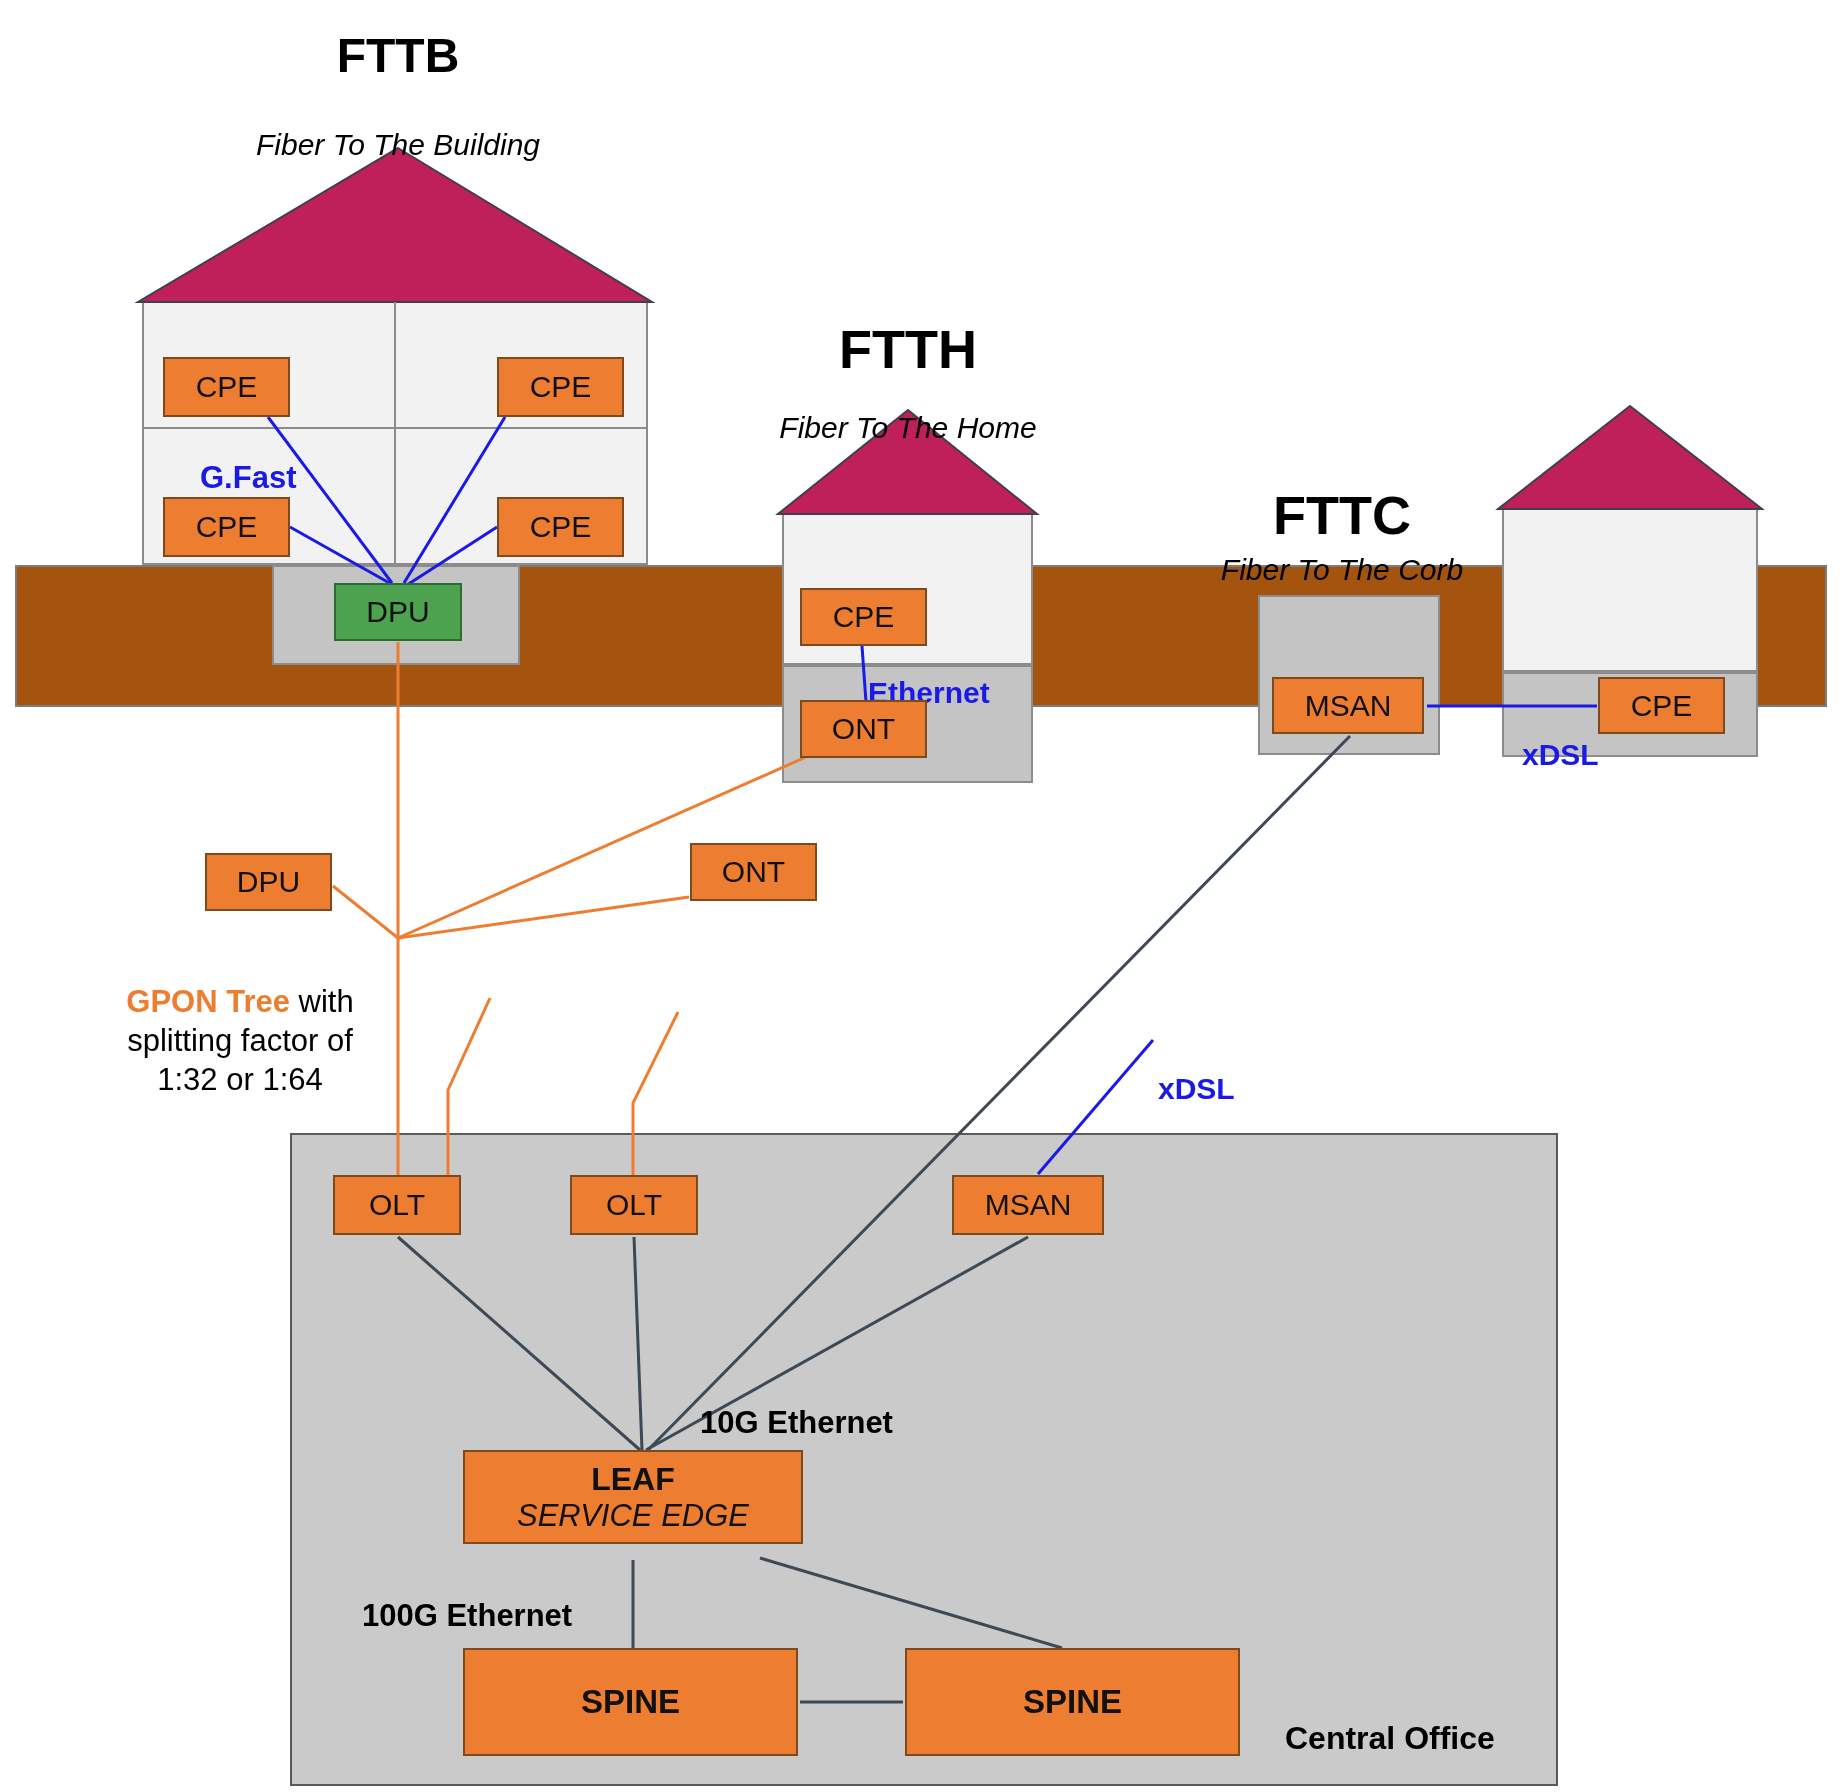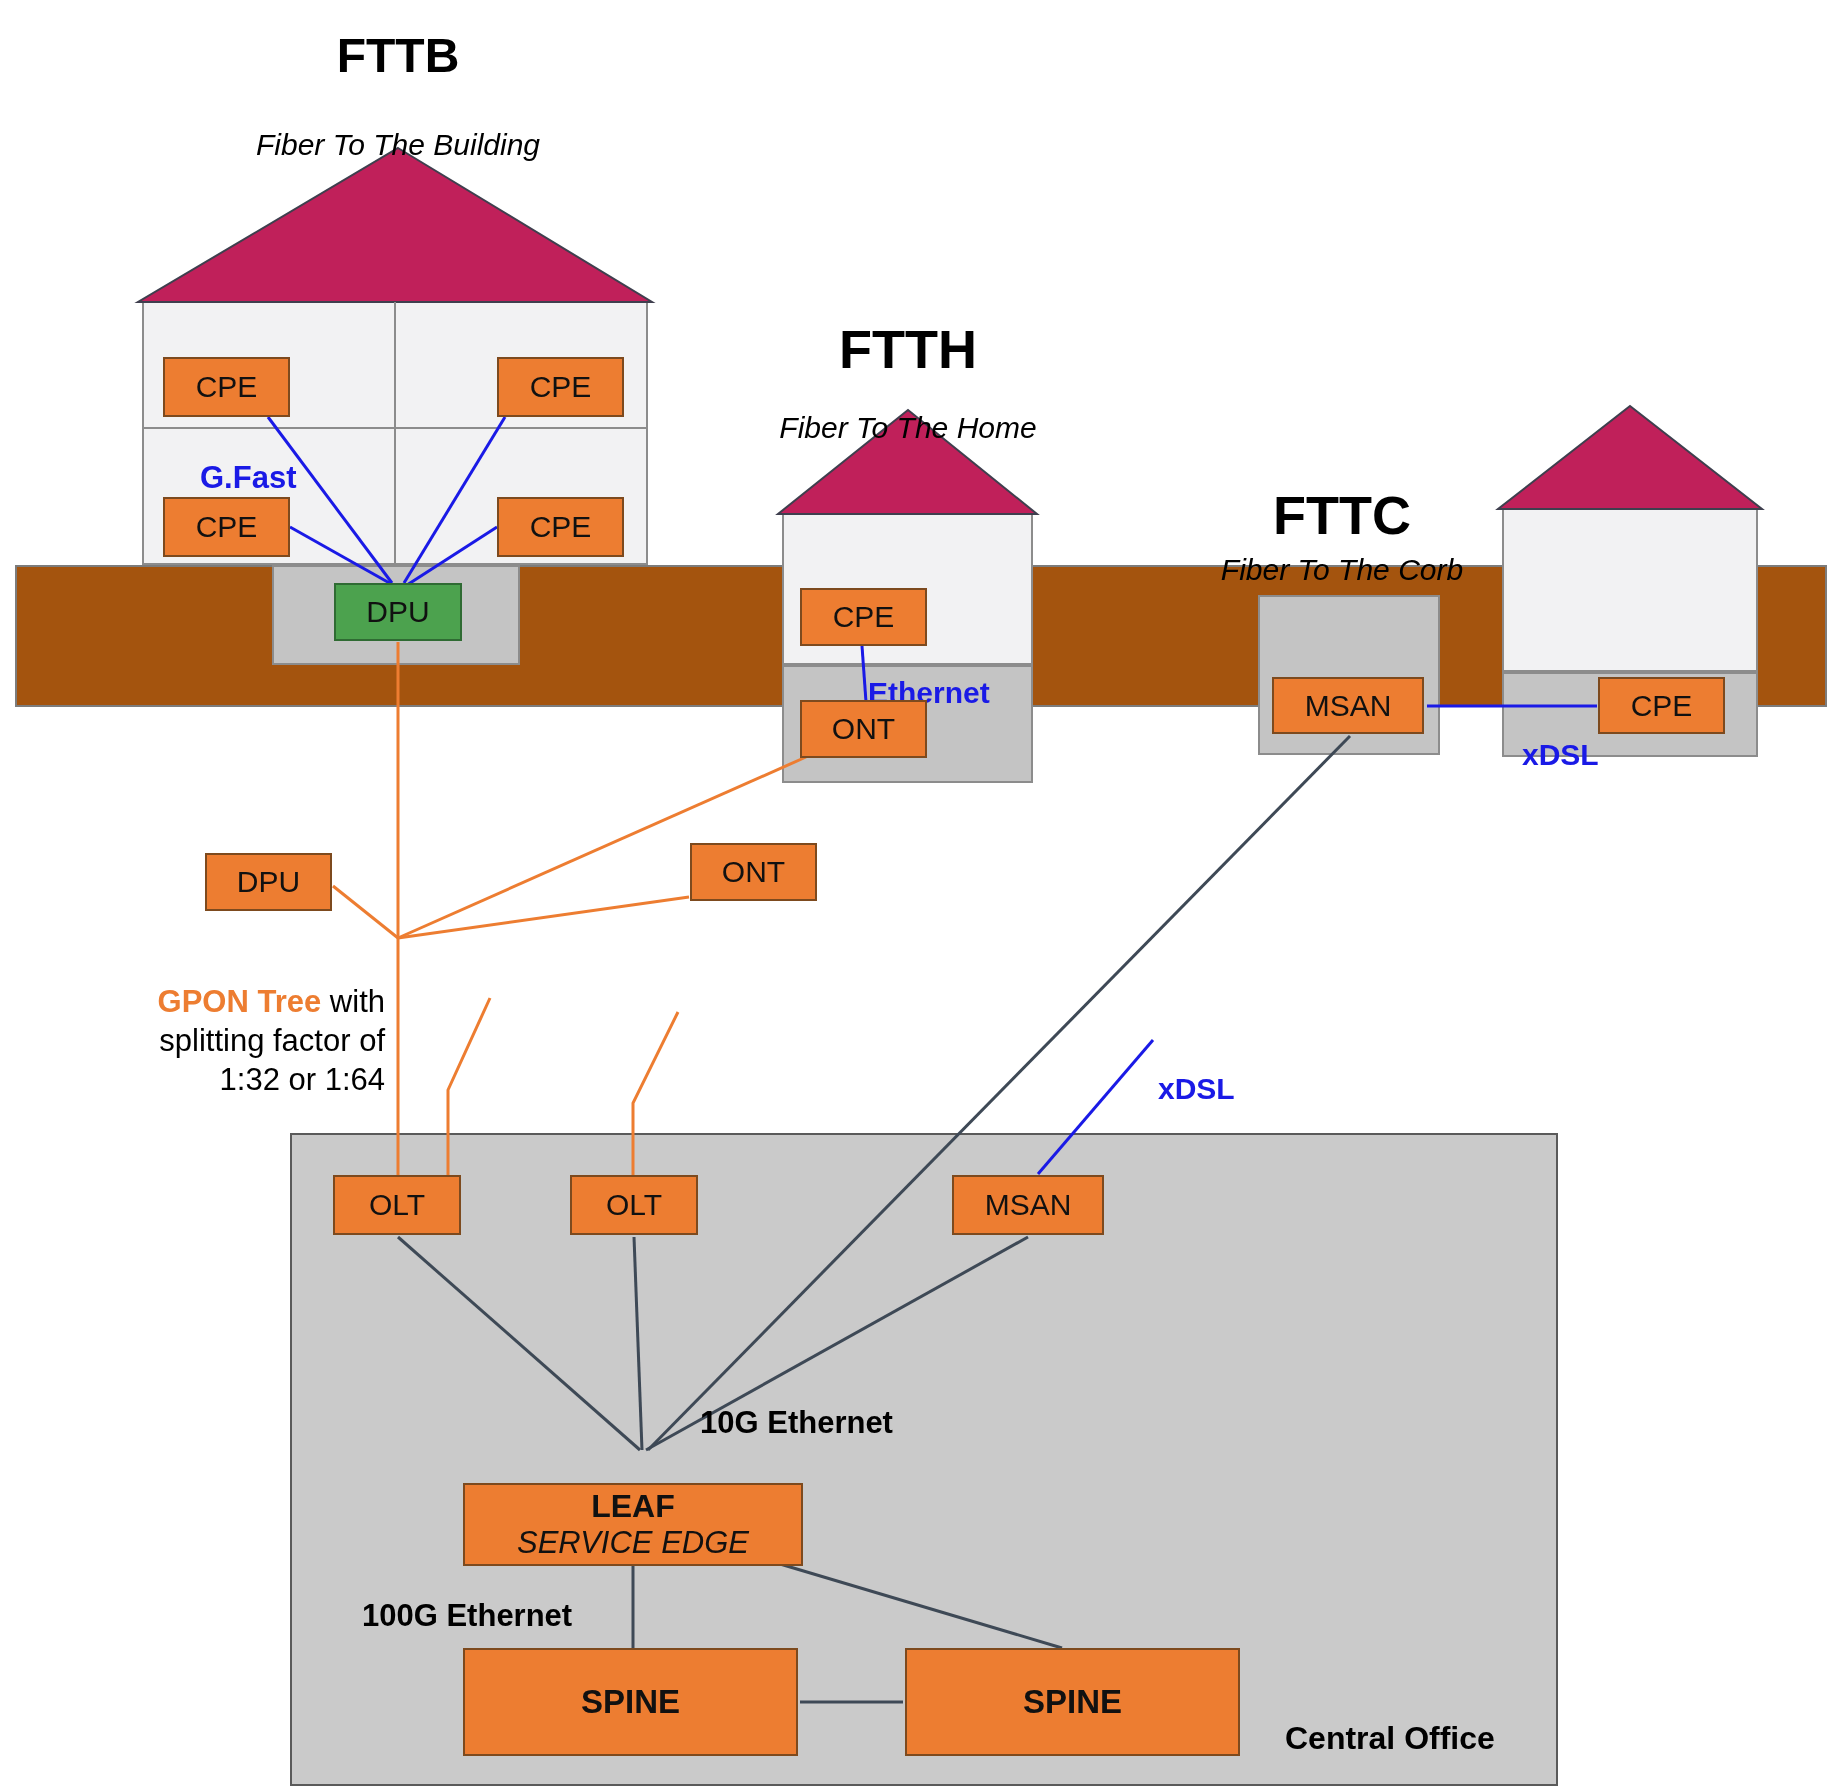--- a/index.html
+++ b/index.html
@@ -31,21 +31,21 @@
 
   .title    { position:absolute; z-index:3; font-weight:bold; font-size:54px; color:#000; text-align:center; }
   .subtitle { position:absolute; z-index:3; font-style:italic; font-size:30px; color:#000; text-align:center;margin-top:43px; }
   .blue-label { position:absolute; z-index:3; color:var(--blue,#1A1AE6); font-weight:bold; font-size:30px; white-space:nowrap; }
   .bold-label { position:absolute; z-index:3; color:#000; font-weight:bold; font-size:31px; white-space:nowrap; }
 
   .leaf-title { font-weight:bold; }
   .leaf-sub   { font-style:italic; font-size:31px; }
   .spine-label { font-weight:bold; font-size:33px; }
 
-  .gpon-text { position:absolute; z-index:3; font-size:31px; color:#000; text-align:right; line-height:39px; }
+  .gpon-text { position:absolute; z-index:3; font-size:31px; color:#000; text-align:center; line-height:39px; }
   .gpon-hl { color:var(--orange,#ED7D31); font-weight:bold; }
 </style>
 </head>
 <body>
 
 <div class="canvas">
 
   <div class="bgshape ground" style="left:15px; top:565px; width:1812px; height:142px;"></div>
 
   <div class="bgshape house-body" style="left:142px; top:300px; width:506px; height:265px;"></div>
@@ -129,21 +129,21 @@
   <div class="box" style="left:1272px; top:677px; width:152px; height:57px;">MSAN</div>
   <div class="box" style="left:1598px; top:677px; width:127px; height:57px;">CPE</div>
 
   <div class="box" style="left:205px; top:853px; width:127px; height:58px;">DPU</div>
   <div class="box" style="left:690px; top:843px; width:127px; height:58px;">ONT</div>
 
   <div class="box" style="left:333px; top:1175px; width:128px; height:60px;">OLT</div>
   <div class="box" style="left:570px; top:1175px; width:128px; height:60px;">OLT</div>
   <div class="box" style="left:952px; top:1175px; width:152px; height:60px;">MSAN</div>
 
-  <div class="box big" style="left:463px; top:1450px; width:340px; height:83px;margin-top:33px;">
+  <div class="box big" style="left:463px; top:1450px; width:340px; height:94px;">
     <div class="leaf-title">LEAF</div>
     <div class="leaf-sub">SERVICE EDGE</div>
   </div>
 
   <div class="box" style="left:463px; top:1648px; width:335px; height:108px;">
     <span class="spine-label">SPINE</span>
   </div>
   <div class="box" style="left:905px; top:1648px; width:335px; height:108px;">
     <span class="spine-label">SPINE</span>
   </div>

